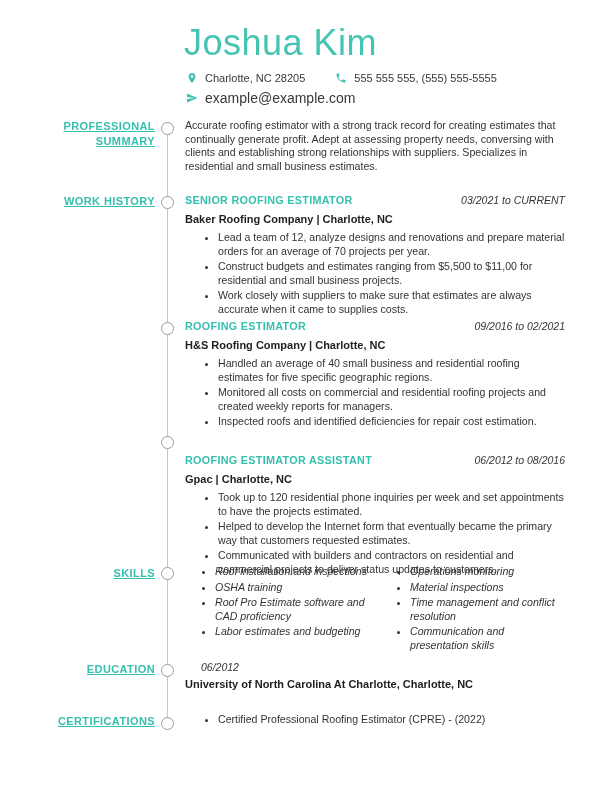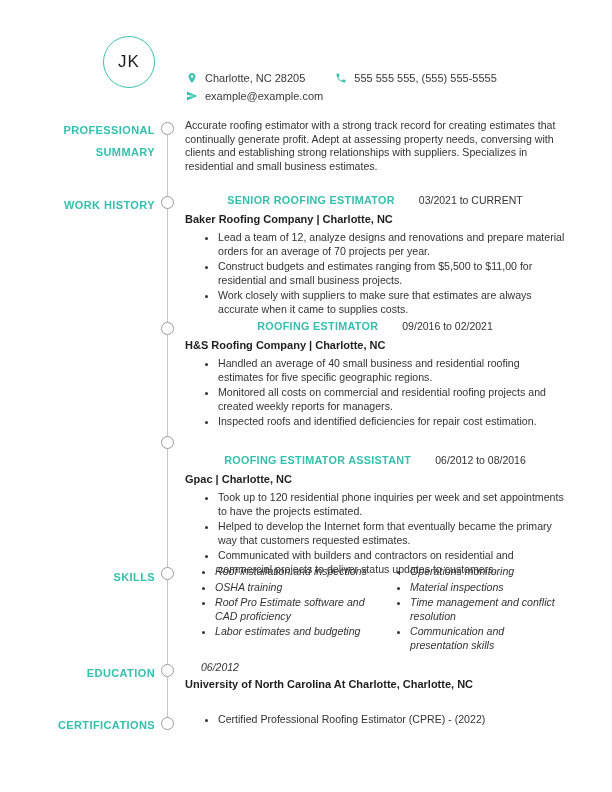--- a/index.html
+++ b/index.html
@@ -12,47 +12,48 @@
     position:absolute; left:103px; top:36px; width:52px; height:52px;
     border:1px solid #3fc2b0; border-radius:50%;
     display:flex; align-items:center; justify-content:center;
     font-size:17px; letter-spacing:1px; color:#1c1c1c;
   }
   .name {
     position:absolute; left:184px; top:22px;
     font-size:36px; color:#45c4b1; letter-spacing:0.5px; font-weight:400;
   }
   .contact-row1 { position:absolute; left:186px; top:72px; display:flex; align-items:center; gap:7px; font-size:11px; color:#383838; }
-  .contact-row2 { position:absolute; left:186px; top:90px; display:flex; align-items:center; gap:7px; font-size:11px; color:#383838; }
+  .contact-row2 { position:absolute; left:186px; top:90px; display:flex; align-items:center; gap:7px; font-size:14px; color:#383838; }
   .contact-group { display:flex; align-items:flex-start; gap:7px; }
   .contact-gap { width:16px; }
   .cicon { width:12px; height:12px; flex:0 0 auto; }
   .cicon svg { width:12px; height:12px; display:block; fill:#3fc2b0; }
 
   
   .timeline-line { position:absolute; left:167px; top:128px; width:1px; height:595px; background:#c6c6c6; }
   .timeline-node {
     position:absolute; left:161px; width:13px; height:13px;
     border:1px solid #9b9b9b; border-radius:50%; background:#ffffff;
   }
 
   
   .sec-heading {
     position:absolute; left:30px; width:125px; text-align:right;
     font-size:11px; font-weight:bold; color:#35bfae; letter-spacing:0.4px;
-    line-height:22px;
+    line-height:15px;
+    text-decoration:underline;
   }
 
   
   .content { position:absolute; left:185px; width:380px; }
   .body-text { font-size:10.6px; line-height:13.5px; color:#333333; }
 
-  .job-title-row { display:flex; justify-content:center; align-items:baseline; }
+  .job-title-row { display:flex; justify-content:space-between; align-items:baseline; }
   .job-title { font-size:10.8px; font-weight:bold; color:#35bfae; letter-spacing:0.3px; }
-  .job-dates { font-size:10.5px; color:#333333;padding-left:24px; }
+  .job-dates { font-size:10.5px; font-style:italic; color:#333333;padding-left:24px; }
   .company { margin-top:7px; font-size:11px; font-weight:bold; color:#1f1f1f; }
 
   ul.bullets { margin-top:6px; padding-left:33px; list-style:disc; }
   ul.bullets li { font-size:10.6px; line-height:13.5px; color:#333333; margin-bottom:2px; }
 
   .skills-cols { display:flex; }
   .skills-col-left { width:195px; }
   .skills-col-right { width:185px; }
   .skills-cols ul { margin-top:0; padding-left:30px; list-style:disc;font-style:italic; }
   .skills-cols li { font-size:10.6px; line-height:13.5px; margin-bottom:2px; }
@@ -62,23 +63,21 @@
   .edu-sep { color:#9a9a9a; font-weight:400; }
   .edu-field { font-size:11px; font-weight:400; color:#333333; }
   .edu-date { font-size:10.5px; font-style:italic; color:#333333;padding-left:16px; }
   .edu-school { margin-top:5px; font-size:11px; font-weight:bold; color:#1f1f1f; }
 </style>
 </head>
 <body>
 
 <div class="page">
 
-  <div class="avatar">
-    <span>JK</span>
-  </div>
+  <div class="name">Joshua Kim</div>
 
   <div class="contact-row1">
     <span class="contact-group">
       <span class="cicon">
         <svg viewBox="0 0 24 24">
             <path d="M12 2C8.1 2 5 5.1 5 9c0 5.2 7 13 7 13s7-7.8 7-13c0-3.9-3.1-7-7-7zm0 9.7A2.7 2.7 0 1 1 12 6.3a2.7 2.7 0 0 1 0 5.4z"></path>
           </svg>
       </span>
       <span>Charlotte, NC 28205</span>
     </span>

